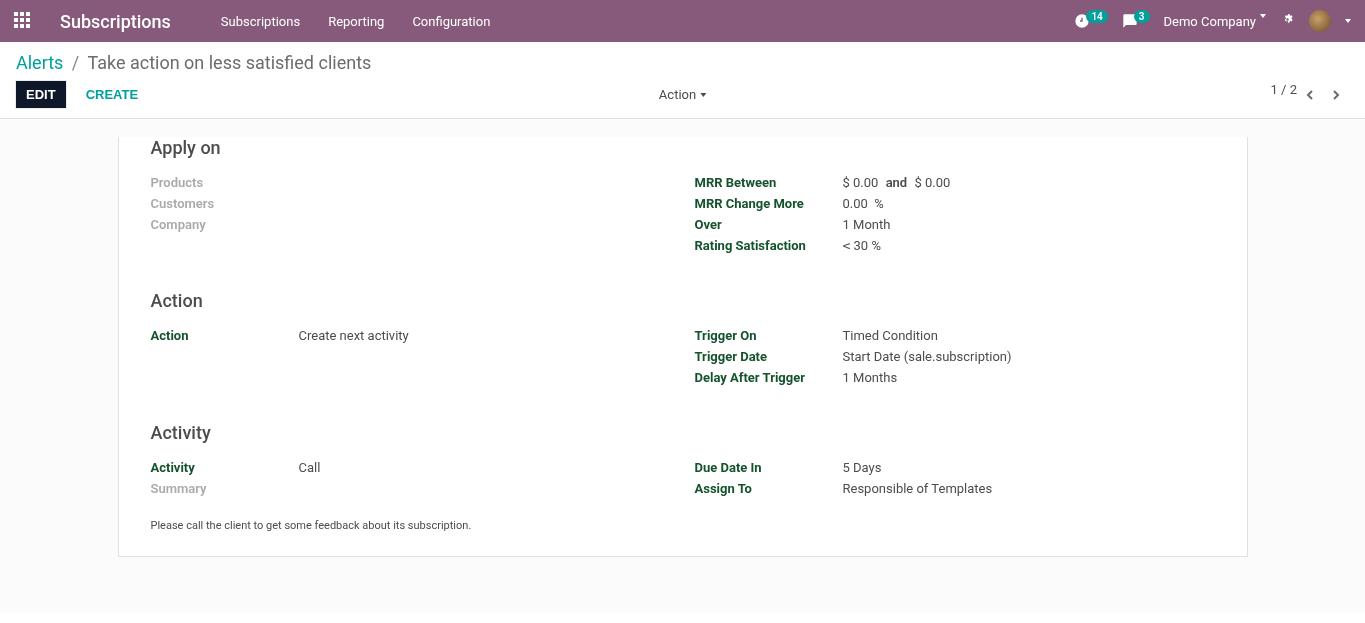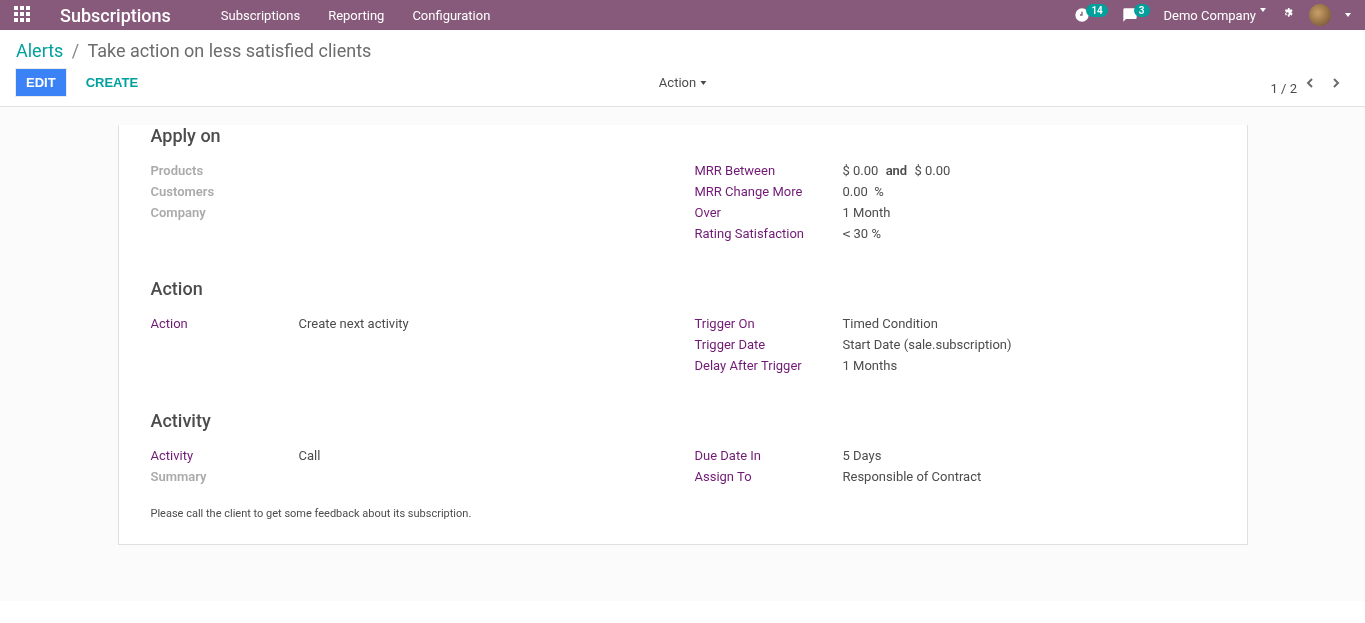--- a/index.html
+++ b/index.html
@@ -1,19 +1,19 @@
 <!DOCTYPE html>
 <html><head>
 <meta charset="utf-8">
 <style>
   * { box-sizing: border-box; margin: 0; padding: 0; }
   html, body { width: 1365px; height: 623px; font-family: -apple-system, BlinkMacSystemFont, "Segoe UI", Roboto, "Helvetica Neue", Arial, sans-serif; font-size: 13px; color: #4c4c4c; overflow: hidden; background: #fff; }
 
   
-  .navbar { background: #875a7b; height: 30px; display: flex; align-items: center; color: #fff; padding: 0 14px; }
+  .navbar { background: #875a7b; height: 42px; display: flex; align-items: center; color: #fff; padding: 0 14px; }
   .apps-icon { width: 18px; height: 18px; display: grid; grid-template-columns: repeat(3, 4px); grid-template-rows: repeat(3, 4px); gap: 2px; margin-right: 28px; cursor: pointer; }
   .apps-icon span { background: #fff; width: 4px; height: 4px; }
   .brand { font-size: 18px; font-weight: 500; margin-right: 50px; cursor: pointer; }
   .nav-menu { display: flex; gap: 28px; font-size: 13px; }
   .nav-menu a { color: #fff; cursor: pointer; }
   .nav-right { margin-left: auto; display: flex; align-items: center; gap: 14px; }
   .nav-badge { display: inline-flex; align-items: center; cursor: pointer; position: relative; }
   .nav-badge svg { width: 16px; height: 16px; fill: #fff; }
   .nav-badge .count { background: #00a09d; color: #fff; font-size: 10px; border-radius: 8px; padding: 1px 5px; margin-left: -4px; position: relative; top: -5px; font-weight: 600; }
   .company { font-size: 13px; cursor: pointer; display: flex; gap: 4px; }
@@ -23,41 +23,41 @@
 
   
   .breadcrumb-row { padding: 10px 16px 0 16px; background: #fff; }
   .breadcrumb { font-size: 18px; color: #6c6c6c; }
   .breadcrumb a { color: #00a09d; cursor: pointer; }
   .breadcrumb .sep { color: #888; margin: 0 4px; }
 
   
   .cp { display: flex; align-items: center; padding: 8px 16px 10px 16px; border-bottom: 1px solid #e0e0e0; background: #fff; }
   .btn { display: inline-flex; align-items: center; justify-content: center; font-size: 13px; font-weight: 600; padding: 6px 10px; cursor: pointer; border: none; }
-  .btn-primary { background: #3b82f6; color: #fff; box-shadow: 0 0 0 1px rgba(0,0,0,.08); }
+  .btn-primary { background: #0f172a; color: #fff; box-shadow: 0 0 0 1px rgba(0,0,0,.08); }
   .btn-secondary { background: transparent; color: #00a09d; margin-left: 10px; }
   .cp-center { position: absolute; left: 50%; transform: translateX(-50%); }
   .cp-center .action-menu { font-size: 13px; color: #4c4c4c; cursor: pointer; display: inline-flex; align-items: center; gap: 4px; }
-  .cp-right { margin-left: auto; display: flex; align-items: flex-end; }
+  .cp-right { margin-left: auto; display: flex; align-items: flex-start; }
   .pager-text { font-size: 13px; color: #4c4c4c; }
   .pager-arrow { width: 26px; height: 26px; display: inline-flex; align-items: center; justify-content: center; cursor: pointer; color: #4c4c4c; }
   .pager-arrow svg { width: 10px; height: 10px; fill: #6b6b6b; }
 
   
   .body-wrap { height: calc(623px - 42px - 38px - 49px); overflow: hidden; display: flex; }
   .scroll-area { flex: 1; overflow-y: scroll; background: #f9f9f9a0; }
   .sheet { background: #fff; max-width: 1130px; margin: 0 auto; border: 1px solid #e0e0e0; border-top: none; padding: 0 32px 24px 32px; }
 
   h2.section { font-size: 18px; font-weight: 500; color: #4c4c4c; margin-top: 18px; margin-bottom: 14px; }
 
   .o_group { display: flex; gap: 24px; }
   .o_group .col { flex: 1; }
   table.fields { width: 100%; border-collapse: collapse; }
   table.fields td { padding: 3px 0; vertical-align: top; font-size: 13px; }
-  table.fields td.label { width: 148px; font-weight: 400; color: #701a75; }
+  table.fields td.label { width: 148px; font-weight: 700; color: #14532d; }
   table.fields td.label.muted { color: #aaa; font-weight: 600; }
   table.fields td.value { color: #4c4c4c; }
   .note-text { margin-top: 20px; font-size: 11px; color: #4c4c4c; }
   .inline-and { font-weight: 600; margin: 0 4px; }
   .lt { font-family: monospace; font-size: 13px; }
 
   
   .scroll-area::-webkit-scrollbar { width: 16px; }
   .scroll-area::-webkit-scrollbar-thumb { background: #c1c1c1; border: 4px solid #f1f1f1; border-radius: 8px; }
   .scroll-area::-webkit-scrollbar-track { background: #f1f1f1; }
@@ -253,21 +253,21 @@
           <table class="fields">
             <tbody>
                 <tr>
               <td class="label">Due Date In</td>
               <td class="value">
                 <span>5</span>&nbsp;<span>Days</span>
               </td>
             </tr>
             <tr>
               <td class="label">Assign To</td>
-              <td class="value">Responsible of Contract</td>
+              <td class="value">Responsible of Templates</td>
             </tr>
           </tbody>
             </table>
         </div>
       </div>
 
       <div class="note-text">Please call the client to get some feedback about its subscription.</div>
 
     </div>
   </div>

